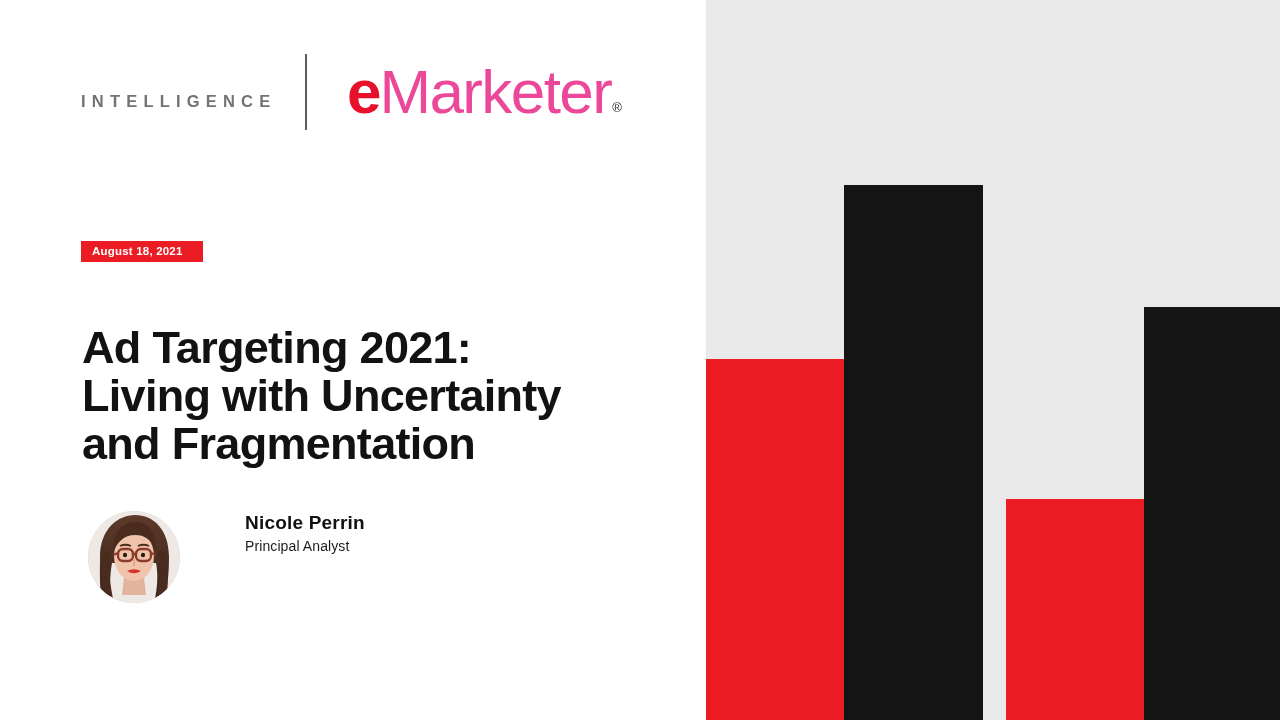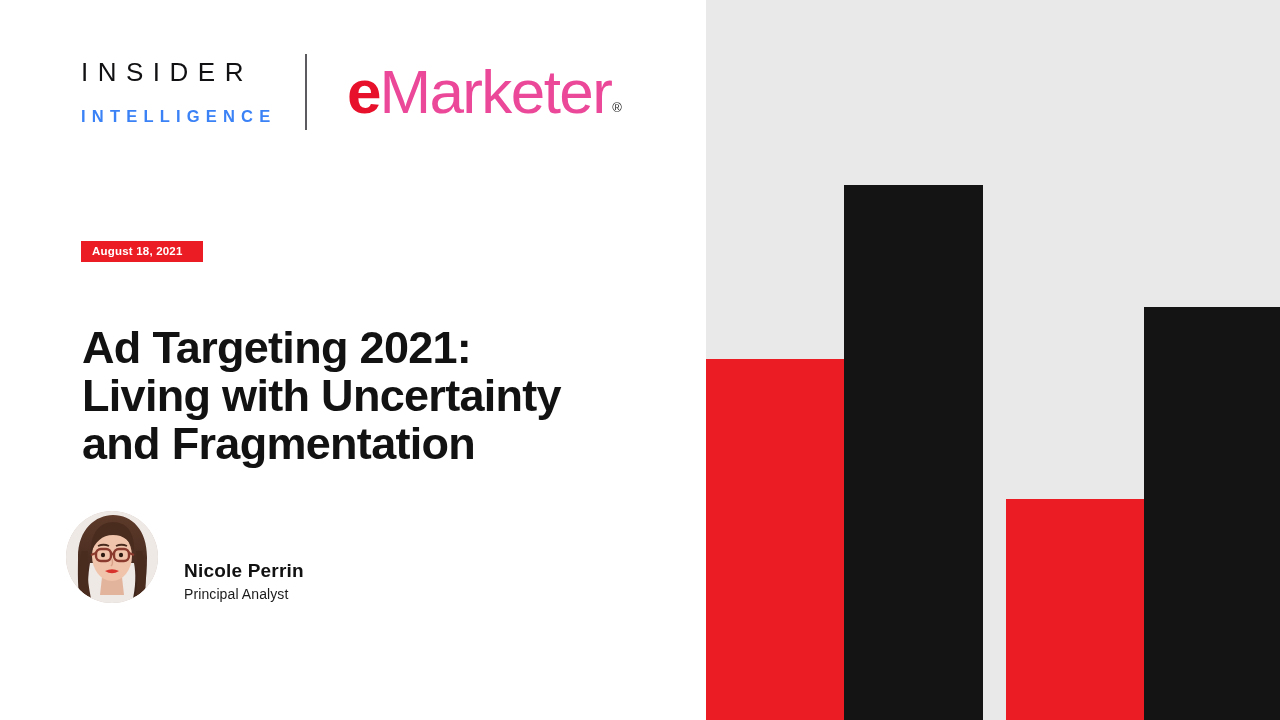--- a/index.html
+++ b/index.html
@@ -22,21 +22,21 @@
     position:absolute; left:81px; top:42px;
     display:flex; align-items:center; height:100px;
   }
   .ii-logo { display:flex; flex-direction:column; justify-content:center; }
   .ii-line1 {
     font-size:26px; font-weight:400; color:#111113;
     letter-spacing:9.5px; line-height:1.12; white-space:nowrap;
     font-family:"Liberation Sans", sans-serif;
   }
   .ii-line2 {
-    font-size:16.5px; font-weight:700; color:#3b82f6;
+    font-size:16.5px; font-weight:700; color:#737373;
     letter-spacing:6.2px; line-height:1.2; white-space:nowrap;
     margin-top:20px; font-family:"Liberation Sans", sans-serif;
   }
   .logo-divider {
     width:1.5px; height:76px; background:#5b5b60;
     margin-left:29px; margin-right:40px; flex:none;
   }
   .em-logo {
     display:flex; align-items:flex-start; white-space:nowrap;
     font-family:"Liberation Sans", sans-serif;
@@ -65,22 +65,22 @@
 
   
   .cover-title {
     position:absolute; left:82px; top:324px; width:520px;
     font-size:45px; font-weight:700; color:#121212;
     line-height:1.07; letter-spacing:-0.7px;
   }
 
   
   .author-block {
-    position:absolute; left:66px; top:511px;
-    display:flex; align-items:flex-end;
+    position:absolute; left:88px; top:511px;
+    display:flex; align-items:flex-start;gap:39px;
   }
   .avatar {
     width:92px; height:92px; border-radius:50%;
     overflow:hidden; flex:none; position:relative;
     background:#d9cfc9;
   }
   .avatar svg { display:block; width:92px; height:92px; }
   .author-text { margin-left:26px; }
   .author-name {
     font-size:19px; font-weight:700; color:#111111;
@@ -101,21 +101,20 @@
 </style>
 </head>
 <body>
 
 <div id="cover">
 
   <div class="left-panel">
 
     <div class="logo-lockup">
       <div class="ii-logo">
-        <div class="ii-line1">INSIDER</div>
         <div class="ii-line2">INTELLIGENCE</div>
       </div>
       <div class="logo-divider"></div>
       <div class="em-logo">
         <span class="em-e">e</span>
         <span class="em-rest">Marketer</span>
         <span class="em-reg">®</span>
       </div>
     </div>
 

